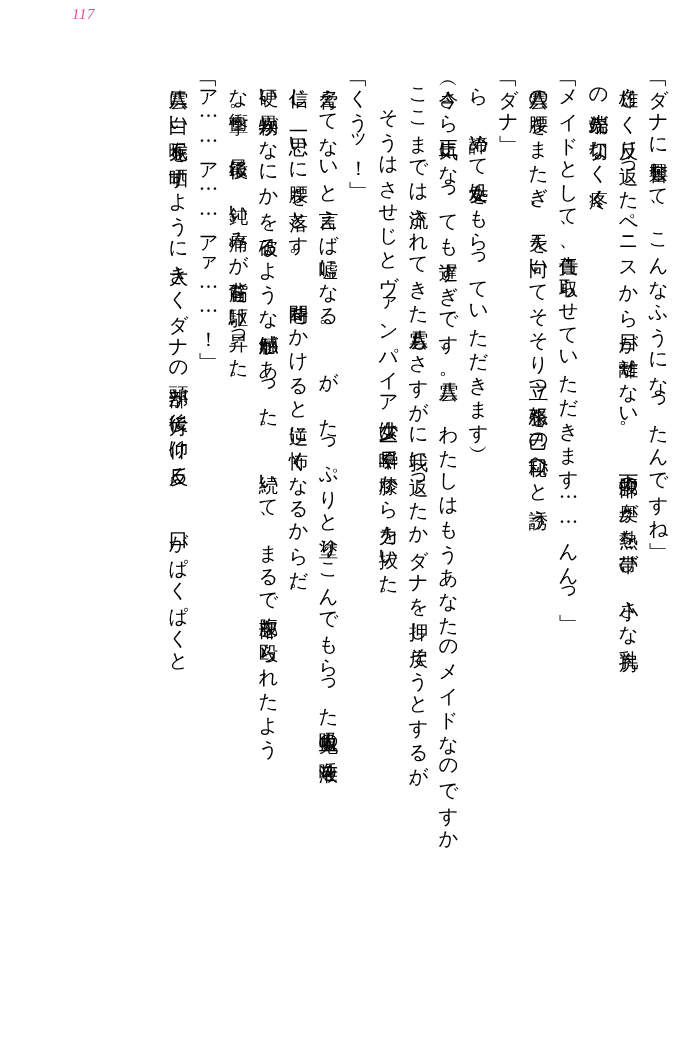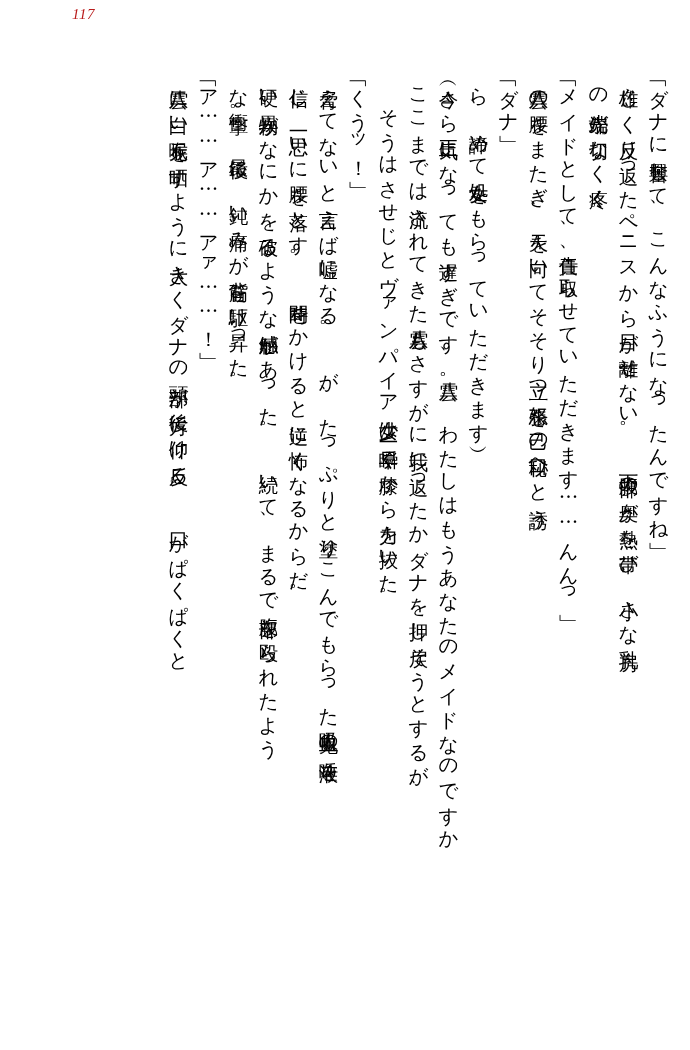--- a/index.html
+++ b/index.html
@@ -22,21 +22,21 @@
     box-sizing: border-box;
   }
   #page-number {
     position: absolute;
     top: 6px;
     left: 72px;
     font-family: "Liberation Serif", "DejaVu Serif", serif;
     font-style: italic;
     font-size: 15px;
     letter-spacing: 0.5px;
-    color: #b91c1c;
+    color: #ec4899;
   }
   #text-block {
     position: absolute;
     top: 74px;
     left: 36px;
     right: 22px;
     height: 952px;
     display: flex;
     flex-direction: row-reverse;
     justify-content: flex-start;

